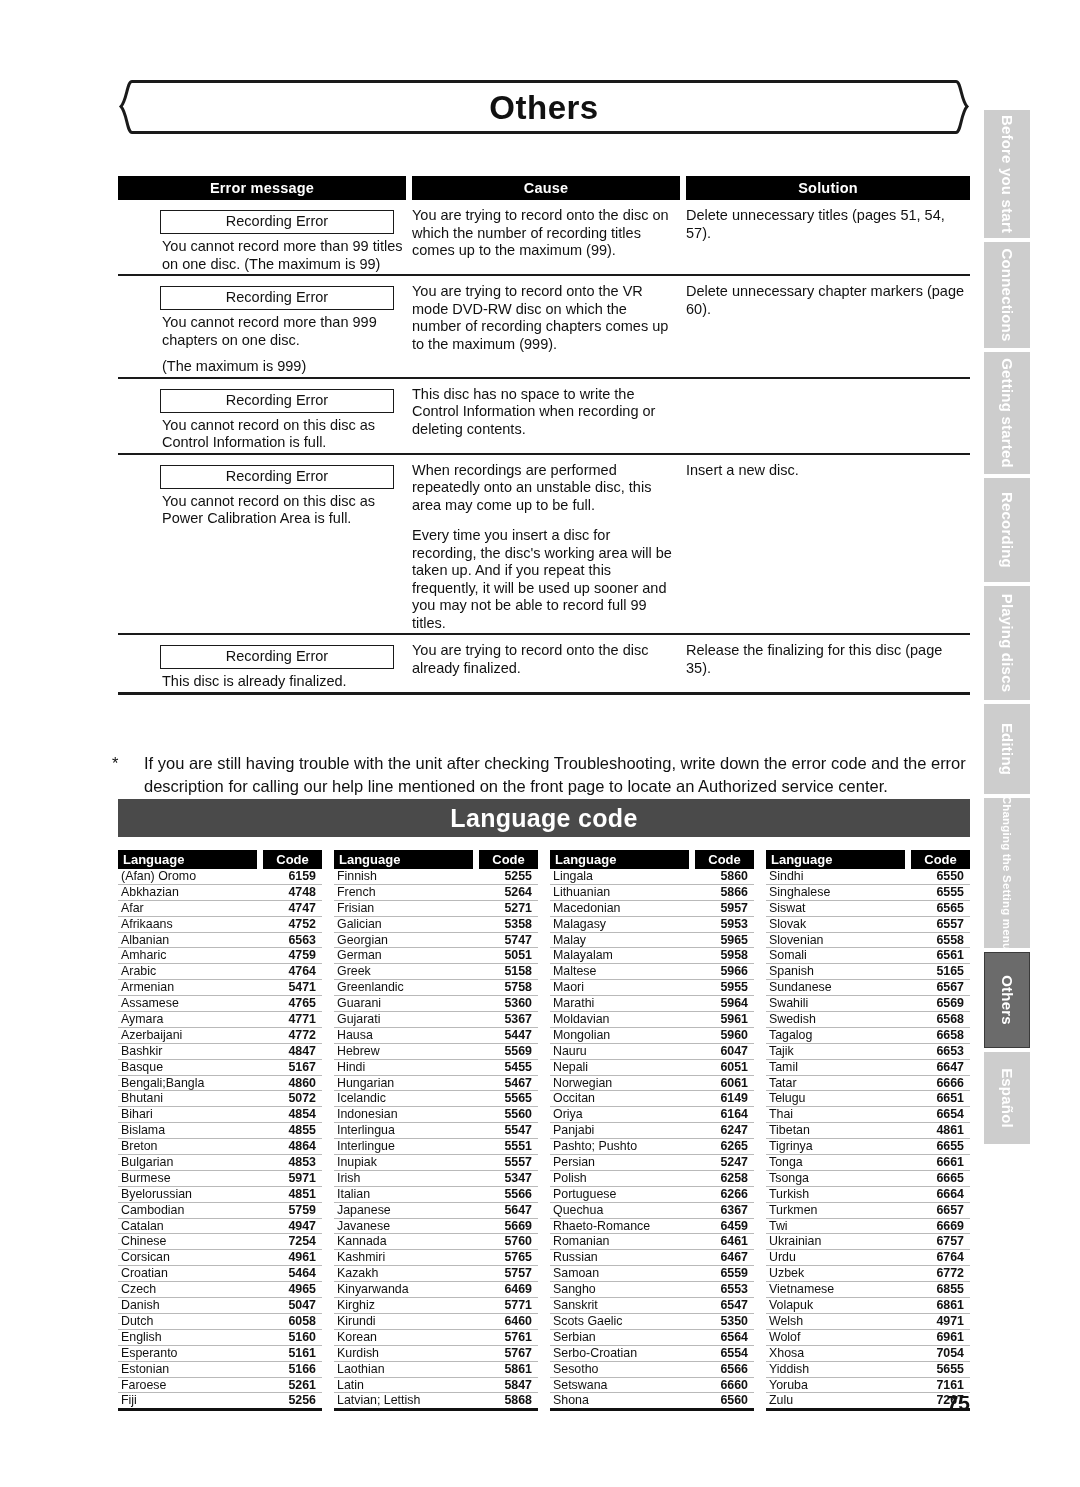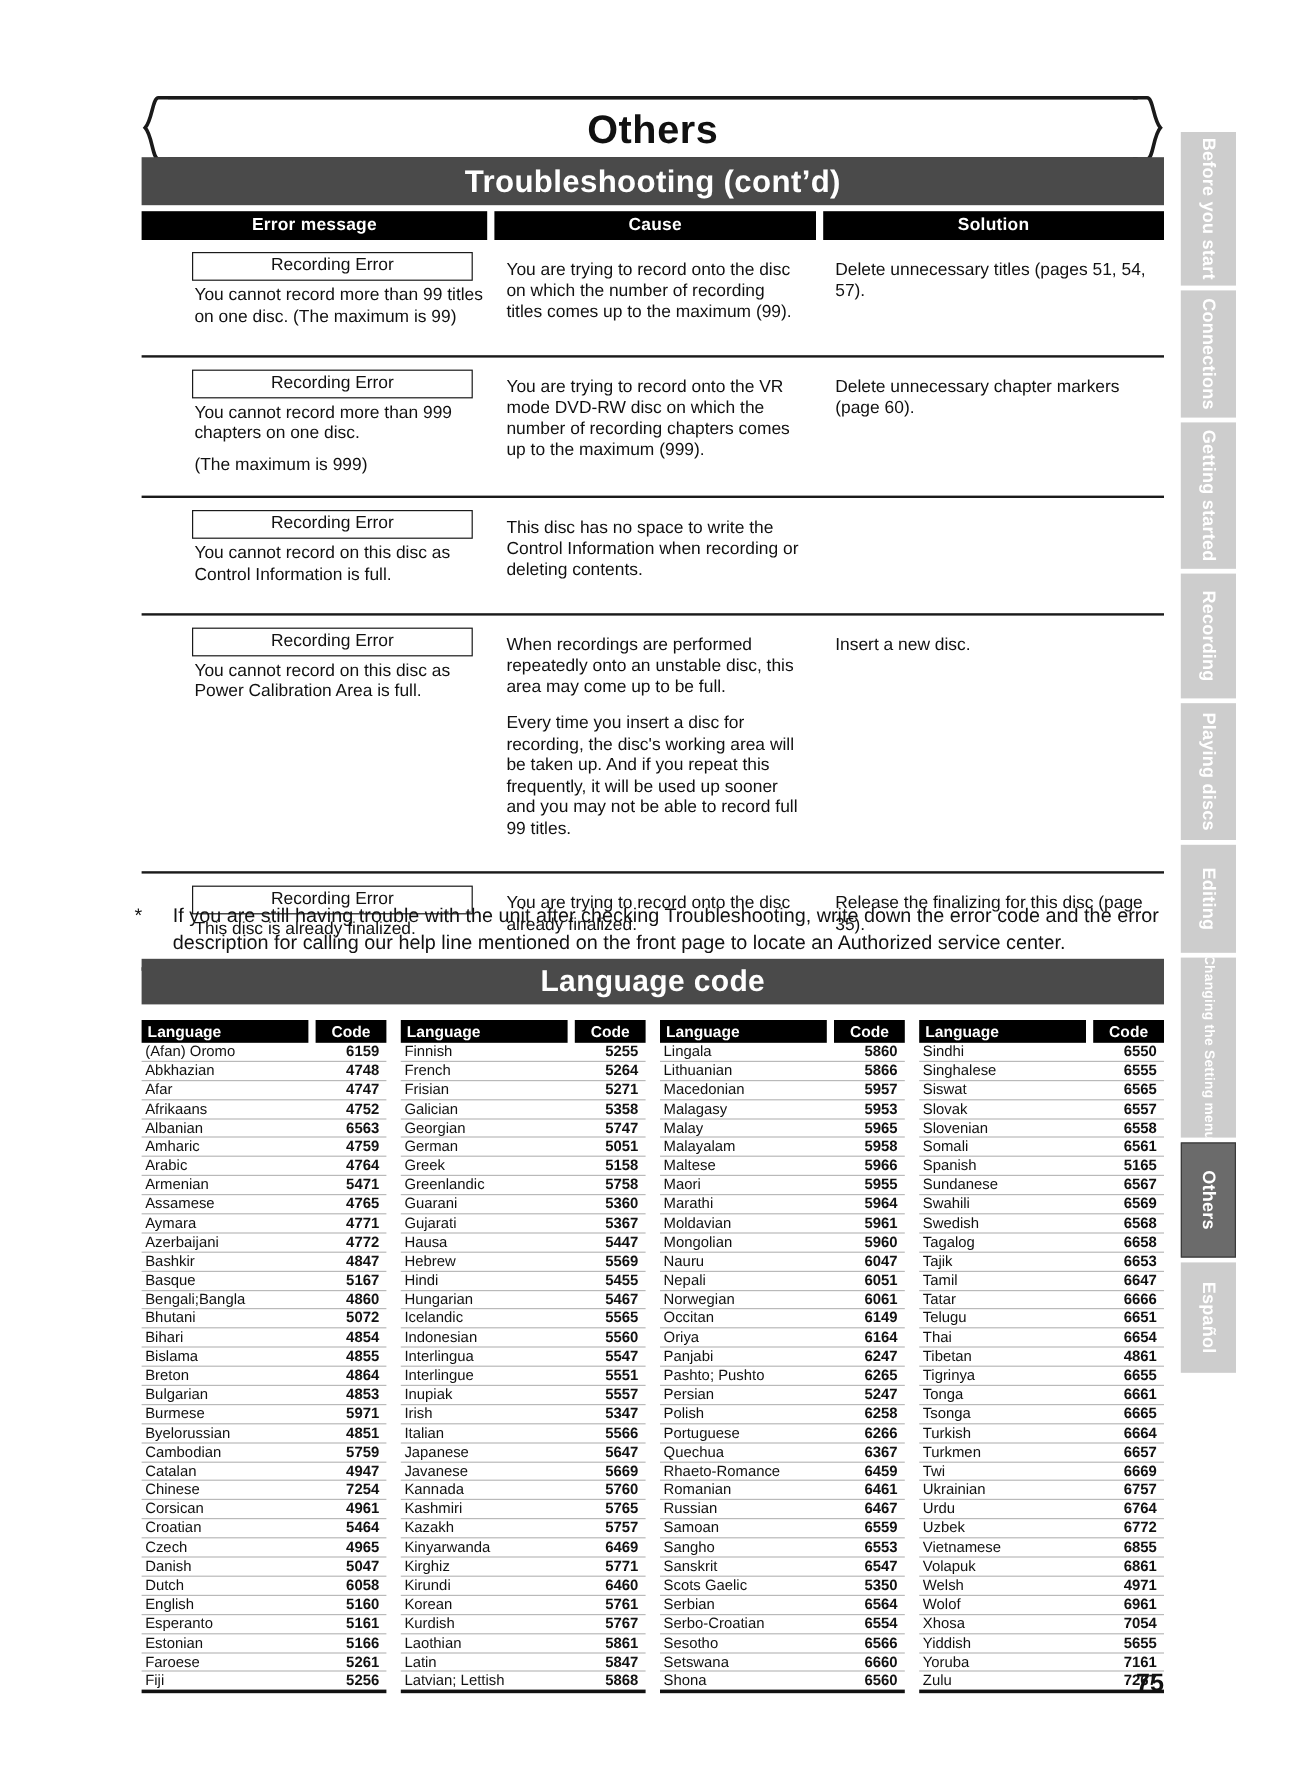--- a/index.html
+++ b/index.html
@@ -113,21 +113,21 @@
     letter-spacing: 0.2px;
   }
   .ts-head-cell.c1 { width: 288px; }
   .ts-head-cell.c2 { width: 268px; }
   .ts-head-cell.c3 { width: 284px; }
 
   .ts-row {
     display: flex;
     border-bottom: 2.5px solid #1a1a1a;
     padding-top: 7px;
-    padding-bottom: 16px;
+    padding-bottom: 1px;
   }
   .ts-row.first { border-top: none; }
   .ts-row.last { border-bottom: 3px solid #1a1a1a; }
   .ts-col-1 { width: 294px; padding-right: 4px; box-sizing: border-box; }
   .ts-col-2 { width: 274px; padding-right: 8px; box-sizing: border-box; }
   .ts-col-3 { width: 284px; box-sizing: border-box; }
 
   .err-box {
     border: 1.5px solid #1a1a1a;
     margin: 3px 14px 4px 42px;
@@ -145,21 +145,21 @@
   }
   .err-desc p { margin: 0 0 0 0; }
   .err-desc p + p { margin-top: 9px; }
 
   .cause-text, .sol-text {
     font-size: 14.5px;
     line-height: 17.5px;
     color: #111;
     margin: 0;
   }
-  .cause-text p, .sol-text p { margin: 10px; }
+  .cause-text p, .sol-text p { margin: 0; }
   .cause-text p + p { margin-top: 13px; }
 
   
   #footnote {
     position: absolute;
     left: 112px;
     top: 752px;
     width: 860px;
     font-size: 16.5px;
     line-height: 23px;
@@ -298,21 +298,20 @@
     </div>
     <div class="ribbon-body"></div>
     <div class="brace right">
       <svg width="26" height="54" viewBox="0 0 26 54">
         <path d="M0 1.5 H12 C17 1.5 17 20 23 26.5 C17 33 17 52.5 12 52.5 H0" fill="none" stroke="#1a1a1a" stroke-width="3"></path>
       </svg>
     </div>
     <div class="chapter-title">Others</div>
   </div>
 
-  <div class="section-bar" id="bar-troubleshoot">Troubleshooting (cont’d)</div>
 
   <div id="ts-table">
     <div class="ts-head-row">
       <div class="ts-head-cell c1">Error message</div>
       <div class="ts-head-cell c2">Cause</div>
       <div class="ts-head-cell c3">Solution</div>
     </div>
     <div id="ts-body">
         <div class="ts-row first">
           <div class="ts-col-1">

